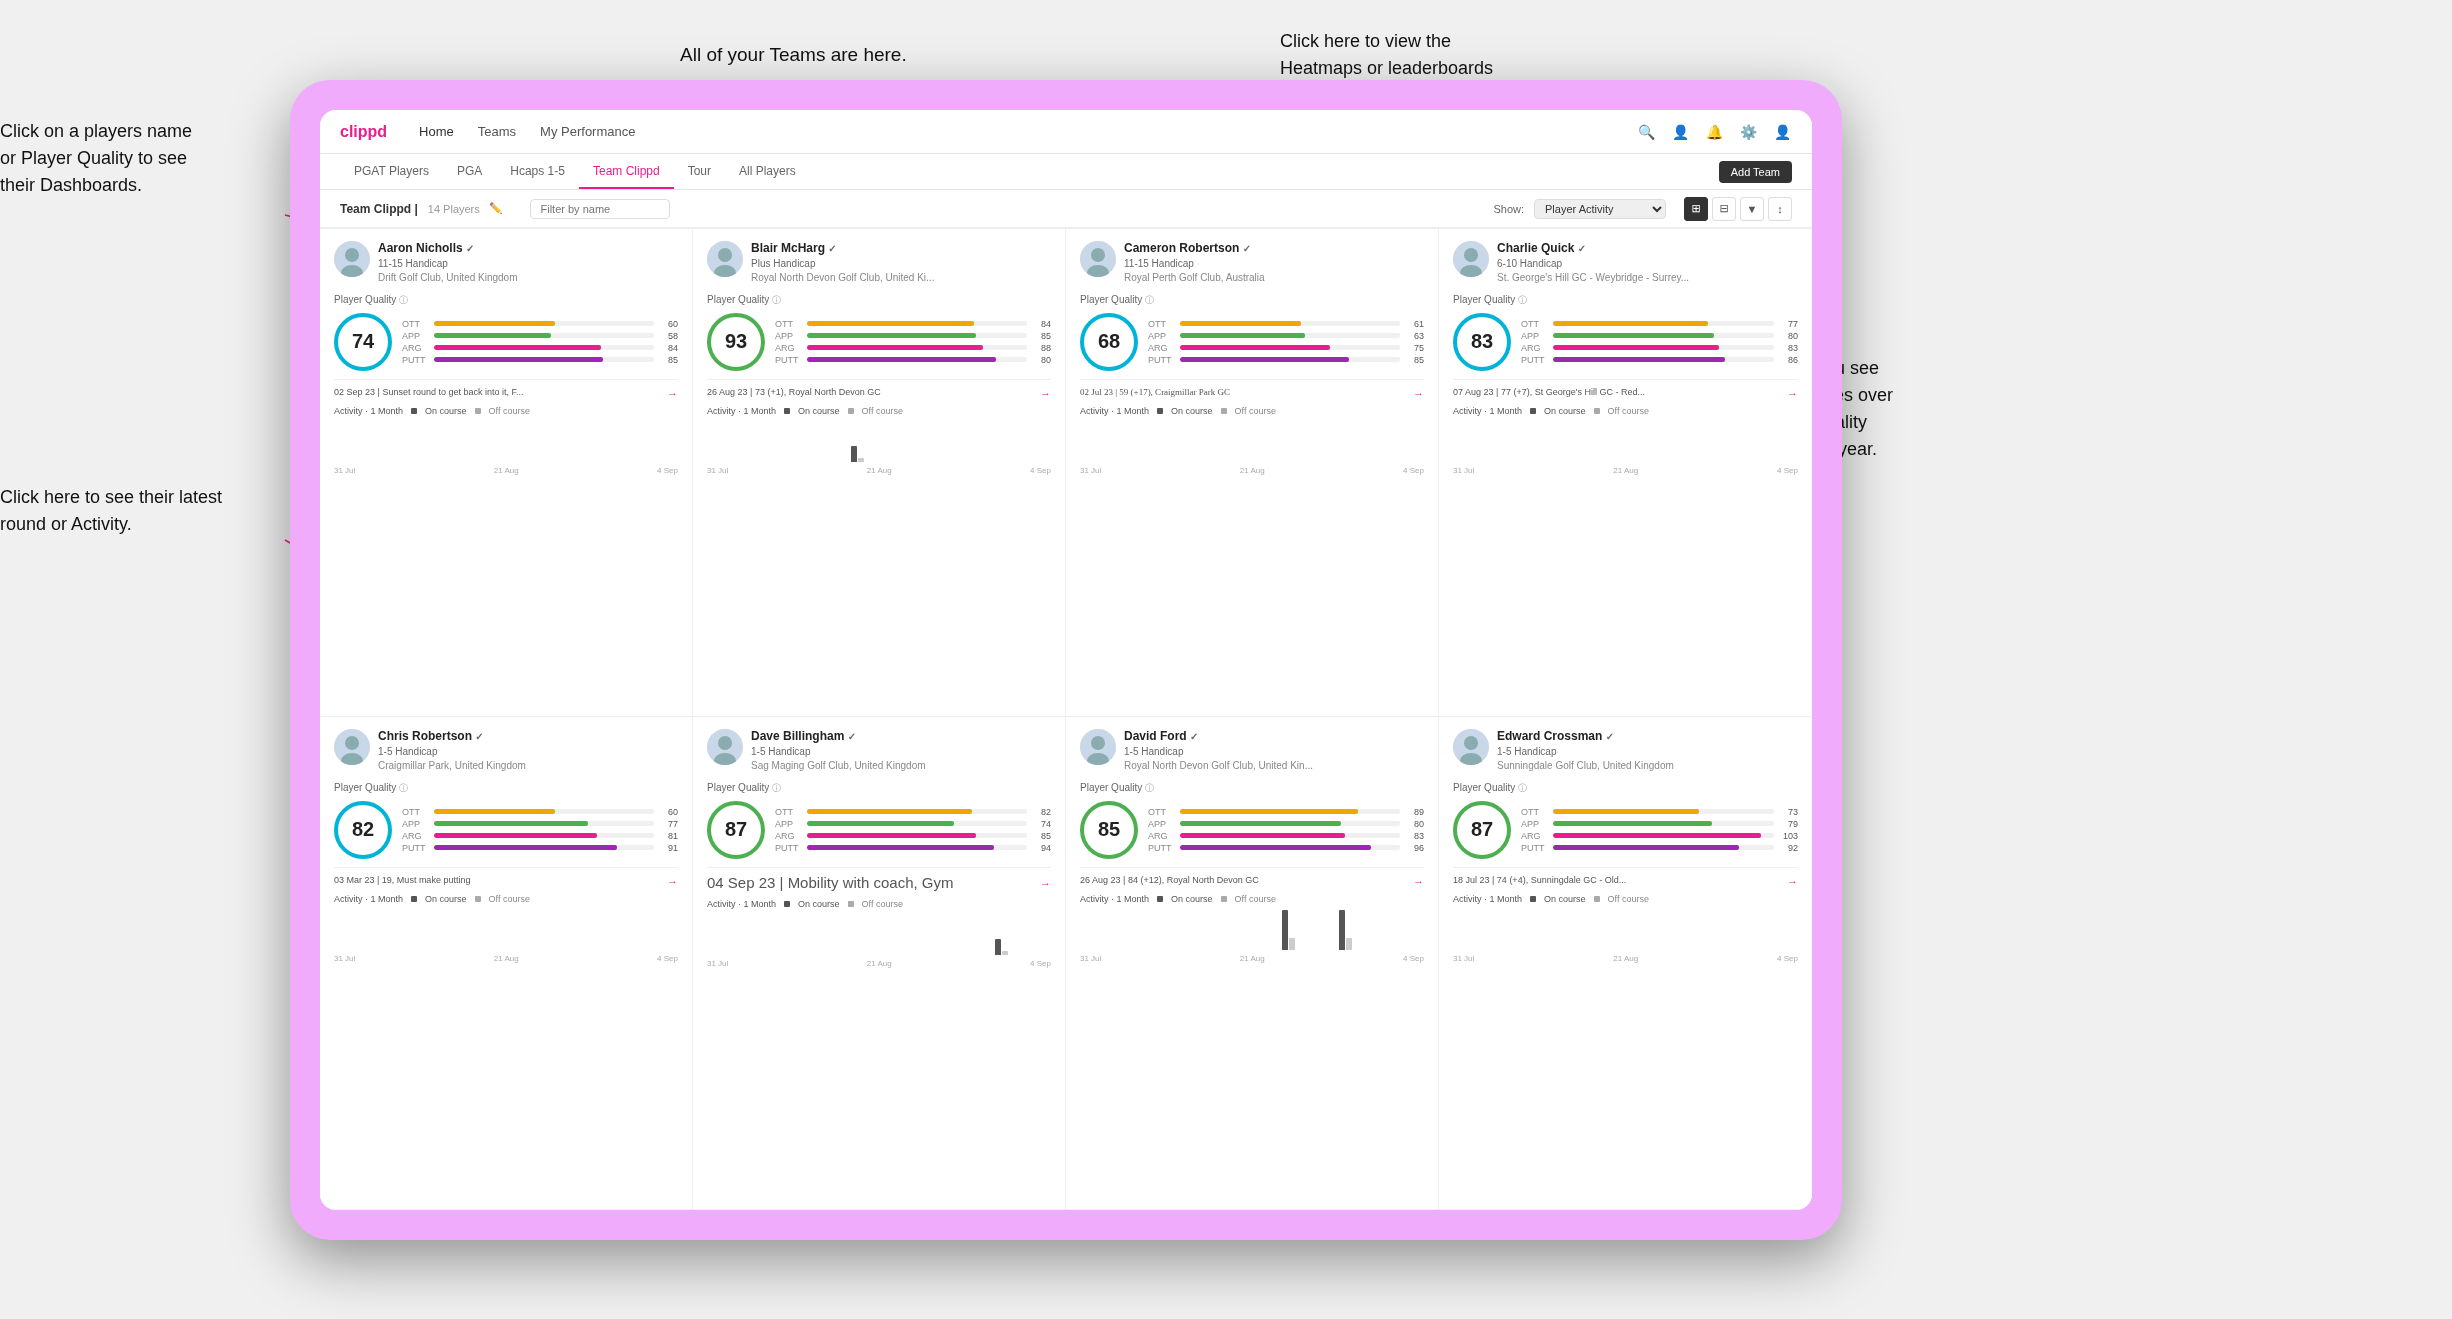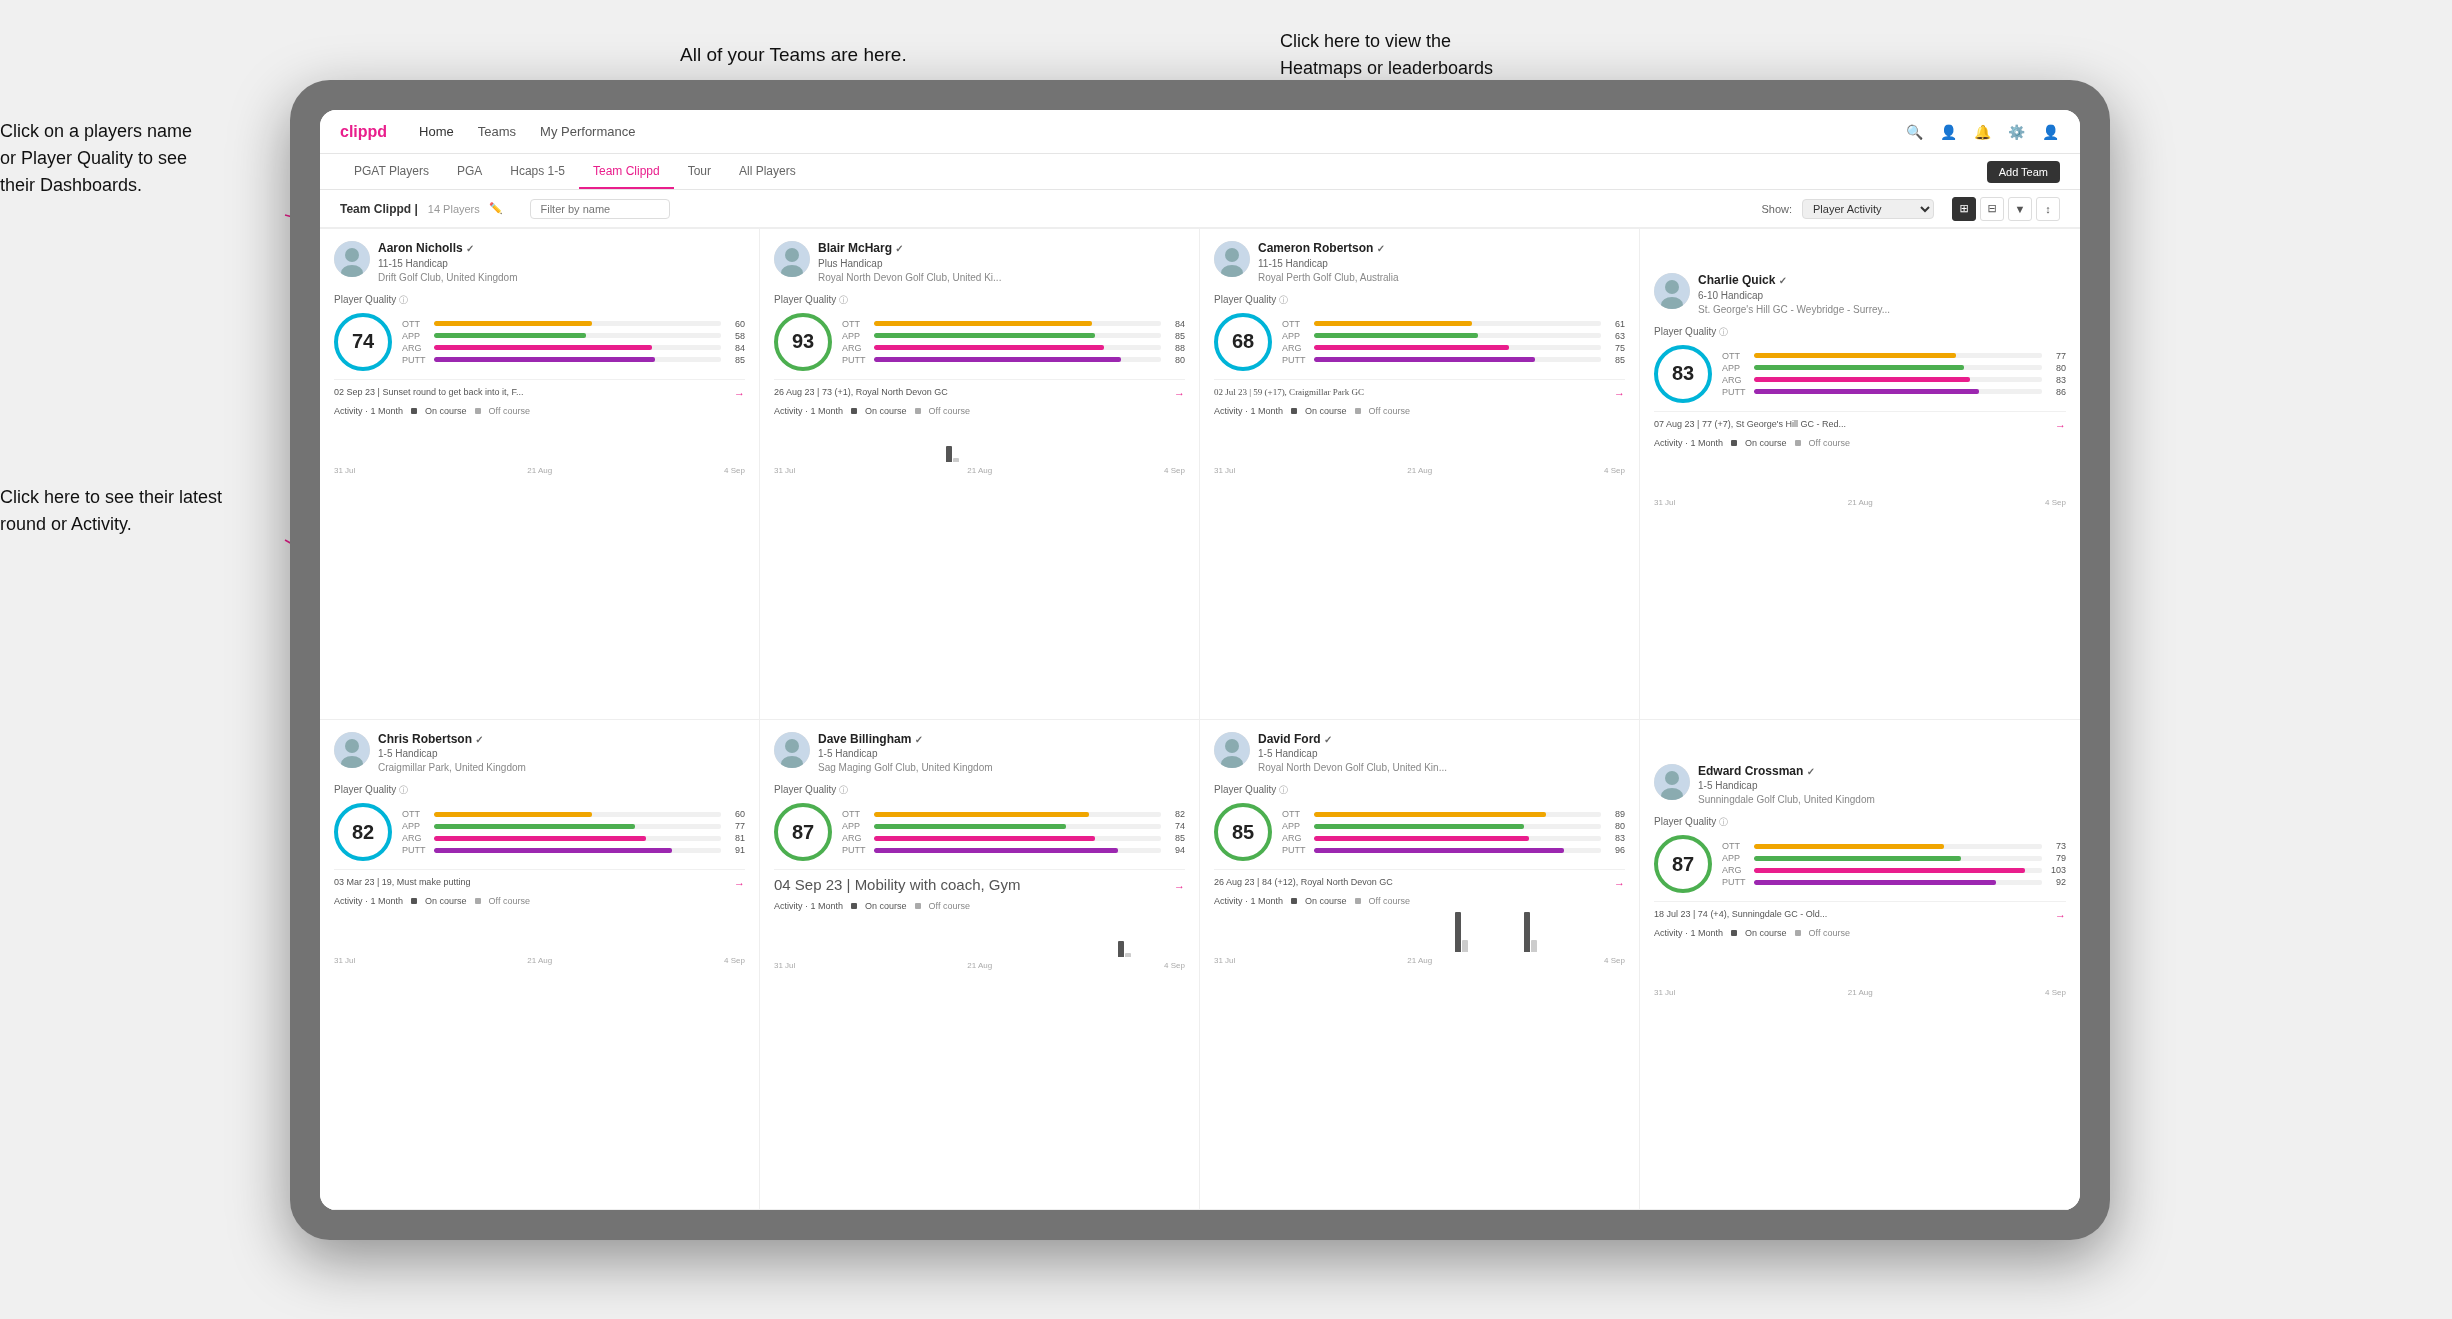--- a/index.html
+++ b/index.html
@@ -10,23 +10,23 @@
       height: 1319px;
       position: relative;
       overflow: hidden;
     }
 
     
     .tablet-frame {
       position: absolute;
       top: 80px;
       left: 290px;
-      width: 1820px;
+      width: 1552px;
       height: 1160px;
-      background: #737373;
+      background: #f0abfc;
       border-radius: 40px;
       box-shadow: 0 20px 60px rgba(0,0,0,0.4);
       padding: 30px;
     }
 
     .tablet-screen {
       width: 100%;
       height: 100%;
       background: #fff;
       border-radius: 16px;
@@ -202,21 +202,21 @@
       border-top: 1px solid #eee;
     }
 
     .player-card {
       border-right: 1px solid #eee;
       border-bottom: 1px solid #eee;
       padding: 12px 14px;
       background: #fff;
     }
 
-    .player-card:nth-child(4n) { border-right: none; margin-top: 32px; }
+    .player-card:nth-child(4n) { border-right: none; }
 
     .player-header {
       display: flex;
       gap: 8px;
       align-items: flex-start;
       margin-bottom: 10px;
     }
 
     .player-avatar {
       width: 36px;

